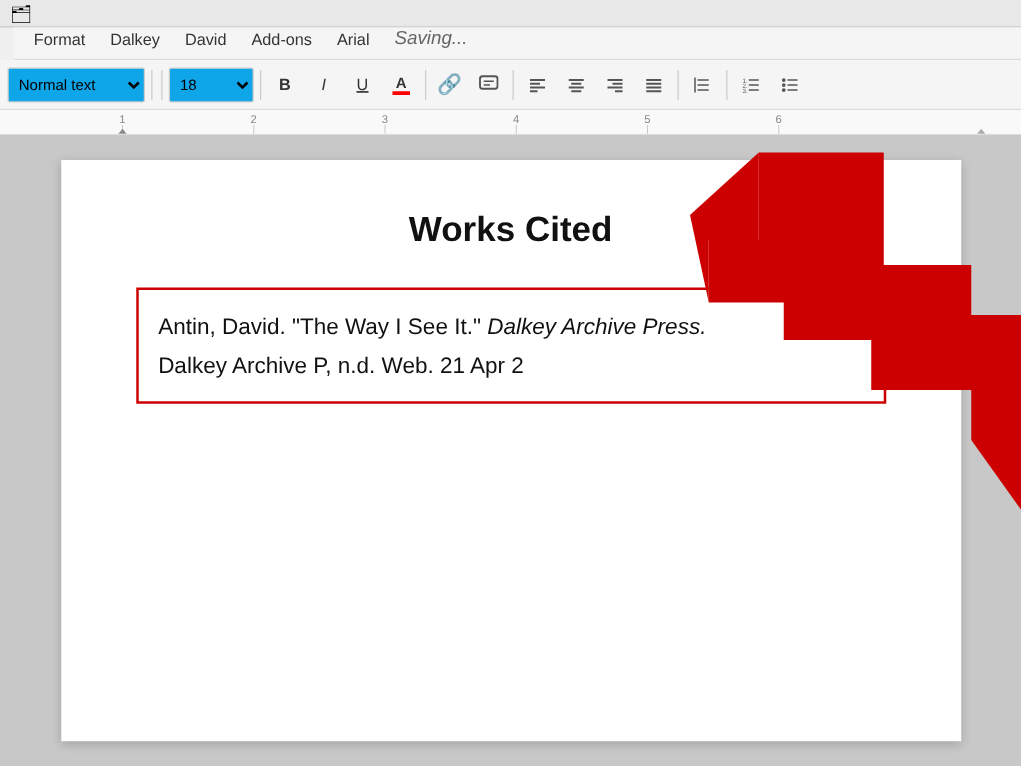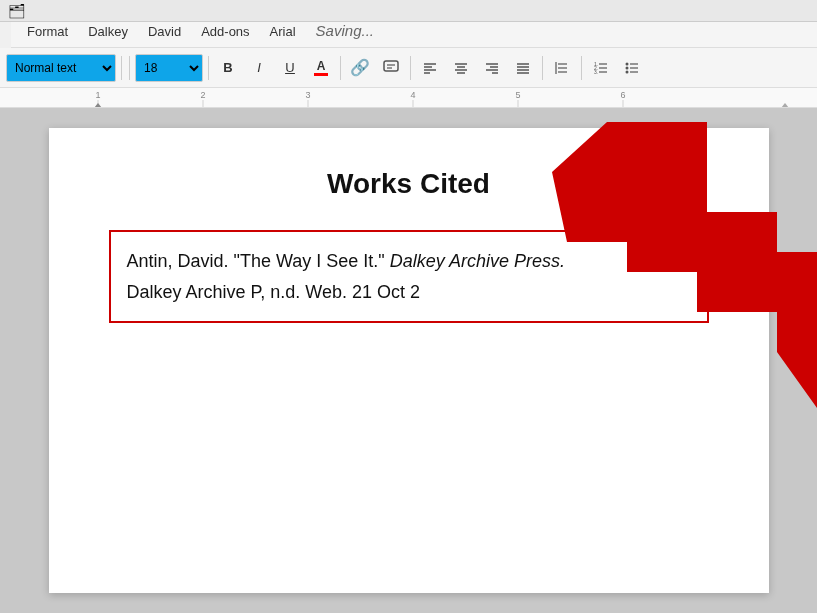--- a/index.html
+++ b/index.html
@@ -334,21 +334,21 @@
 </div>
 
 <div class="doc-area">
   <div class="page">
     <div class="page-title">Works Cited</div>
 
     <div class="citation-box" style="position:relative; overflow:visible;">
       <span class="citation-line1">
         <span>Antin, David. "The Way I See It." </span><span class="italic-text">Dalkey Archive Press.</span>
       </span>
-      <span class="citation-line2">Dalkey Archive P, n.d. Web. 21 Oct 2</span>
+      <span class="citation-line2">Dalkey Archive P, n.d. Web. 21 Apr 2</span>
 
       <div style="position:absolute; right:-200px; bottom:-120px; pointer-events:none;">
         <svg width="360" height="320" viewBox="0 0 360 320">
 
           <polygon points="
             60,10
             160,10
             160,100
             230,100
             230,140

